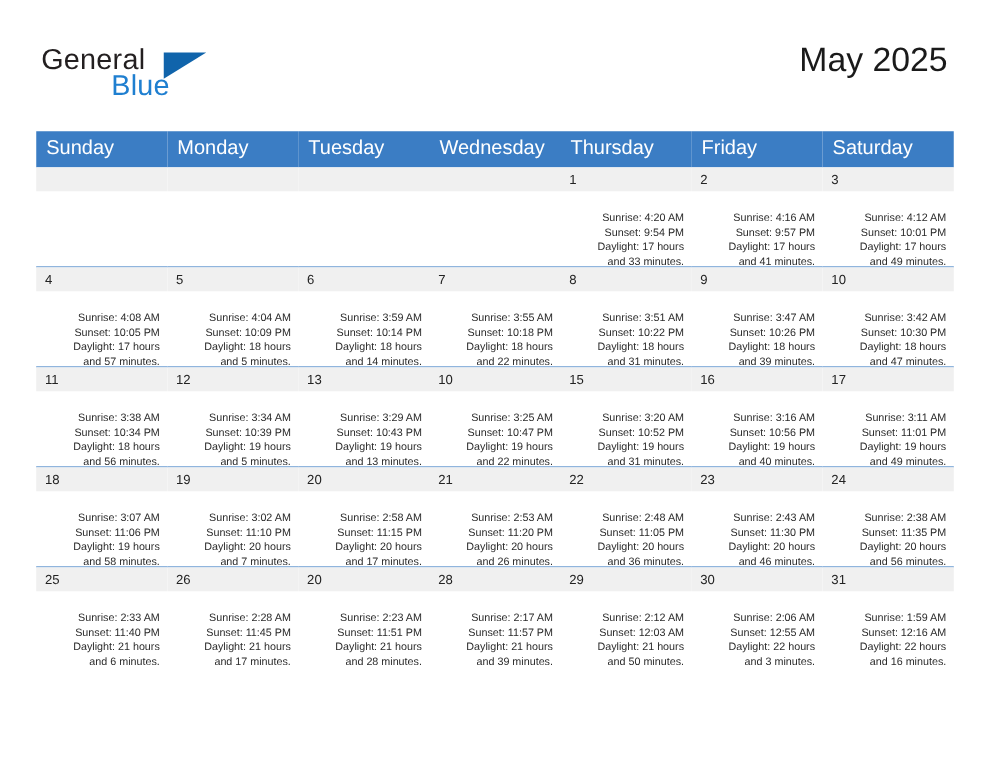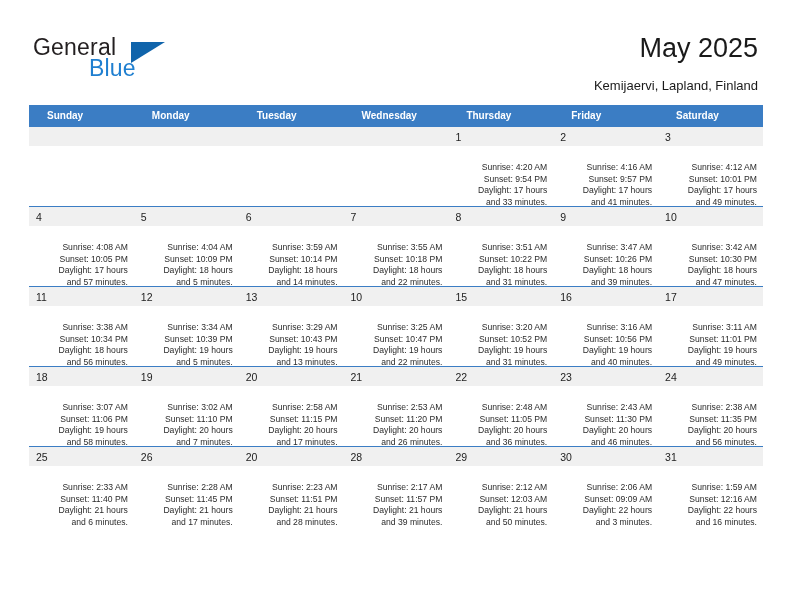--- a/index.html
+++ b/index.html
@@ -89,24 +89,24 @@
     position: absolute;
     left: 29px;
     top: 105px;
     width: 734px;
     border-collapse: collapse;
     table-layout: fixed;
   }
   .cal th {
     background: #3b7dc4;
     color: #ffffff;
-    font-size: 10px;
-    font-weight: bold;
+    font-size: 16px;
+    font-weight: normal;
     text-align: left;
-    padding: 5px 0 6px 18px;
+    padding: 5px 0 6px 8px;
     border: none;
     height: 11px;
   }
   .cal td {
     vertical-align: top;
     padding: 0;
     border: none;
     border-top: 1px solid #3b7dc4;
     width: 104.85px;
     height: 79px;
@@ -149,21 +149,20 @@
 
 <div class="page">
 
   <div class="top">
     <div class="brand">
       <span class="brand-general">General</span>
       <span class="brand-tri"></span>
       <span class="brand-blue">Blue</span>
     </div>
     <div class="title">May 2025</div>
-    <div class="subtitle">Kemijaervi, Lapland, Finland</div>
   </div>
 
   <table class="cal">
     <thead>
       <tr>
         <th>Sunday</th>
         <th>Monday</th>
         <th>Tuesday</th>
         <th>Wednesday</th>
         <th>Thursday</th>
@@ -522,21 +521,21 @@
                 <div>Daylight: 21 hours</div>
                 <div>and 50 minutes.</div>
               </div>
             </div>
           </td>
           <td>
             <div class="cell filled">
               <div class="daynum">30</div>
               <div class="info">
                 <div>Sunrise: 2:06 AM</div>
-                <div>Sunset: 09:09 AM</div>
+                <div>Sunset: 12:55 AM</div>
                 <div>Daylight: 22 hours</div>
                 <div>and 3 minutes.</div>
               </div>
             </div>
           </td>
           <td>
             <div class="cell filled">
               <div class="daynum">31</div>
               <div class="info">
                 <div>Sunrise: 1:59 AM</div>

